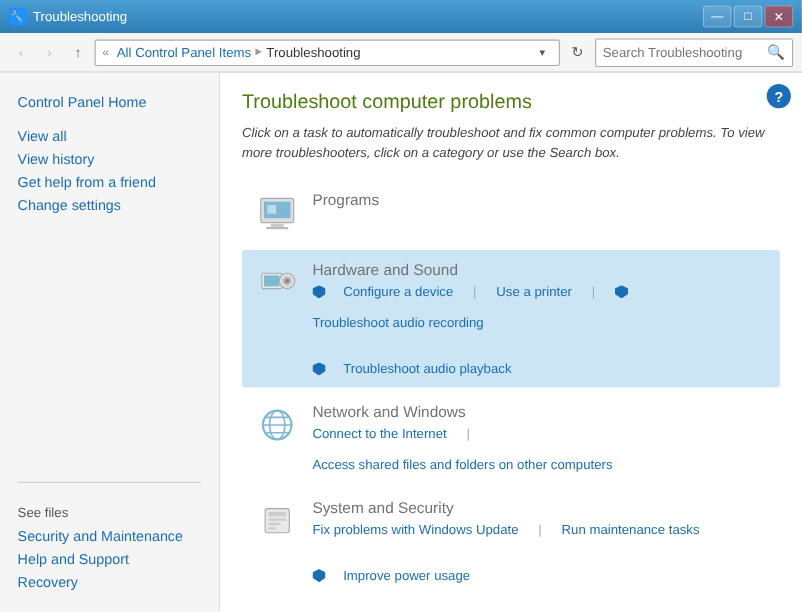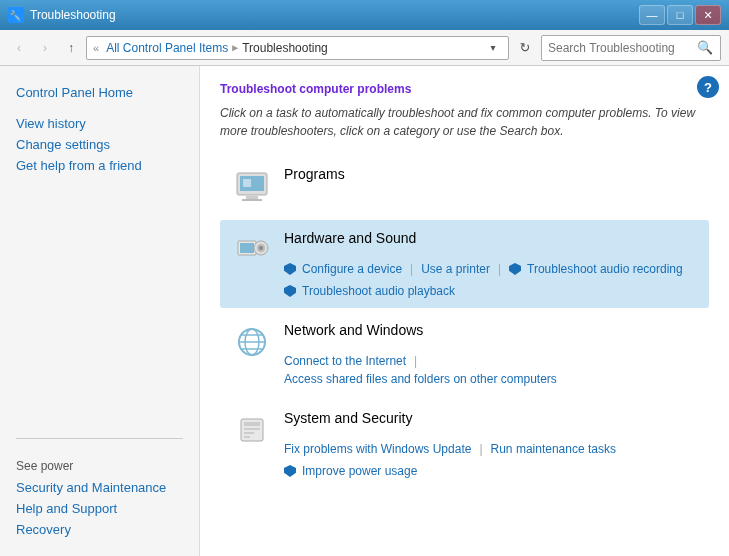--- a/index.html
+++ b/index.html
@@ -144,23 +144,23 @@
       position: absolute;
       top: 10px; right: 10px;
       width: 22px; height: 22px;
       background: #1a6eb5;
       color: white;
       border-radius: 50%;
       display: flex; align-items: center; justify-content: center;
       font-size: 13px; font-weight: bold; cursor: pointer;
     }
     .page-title {
-      font-size: 12px;
-      color: #6d28d9;
-      font-weight: 700;
+      font-size: 18px;
+      color: #4d7c0f;
+      font-weight: 400;
       margin-bottom: 8px;
     }
     .page-desc {
       font-size: 12px;
       color: #444;
       line-height: 1.5;
       margin-bottom: 16px;
       font-style: italic;
     }
 
@@ -175,36 +175,36 @@
     }
     .category-item.highlighted { background: #cce5f5; justify-content: space-between; }
     .category-icon {
       width: 40px; height: 40px;
       flex-shrink: 0;
       display: flex; align-items: center; justify-content: center;
     }
     .category-text { flex: 1; }
     .category-title {
       font-size: 14px;
-      color: #000000;
+      color: #737373;
       text-decoration: none;
       cursor: pointer;
     }
     .category-desc {
       font-size: 12px;
       color: #666;
       margin-top: 2px;
     }
     .category-links {
       font-size: 12px;
       color: #1a6eb5;
-      margin-top: 16px;
+      margin-top: 5px;
       display: flex;
       flex-wrap: wrap;
-      gap: 4px;
+      gap: 14px;
       align-items: center;
     }
     .cat-link { cursor: pointer; text-decoration: none; color: #1a6eb5; }
     .cat-sep { color: #aaa; margin: 0 4px; }
   </style>
 </head>
 <body>
 
 <div class="title-bar">
   <span class="title-bar-icon">🔧</span>
@@ -236,32 +236,35 @@
 </div>
 
 <div class="main-layout">
 
   <div class="sidebar" style="display: flex; flex-direction: column; justify-content: space-between;">
     <div class="sidebar-item">
       <a href="#">Control Panel Home</a>
     </div>
     <div style="height:10px;"></div>
     <div class="sidebar-item">
+      <a href="#">View all</a>
+    </div>
+    <div class="sidebar-item">
       <a href="#">View history</a>
     </div>
     <div class="sidebar-item">
+      <a href="#">Get help from a friend</a>
+    </div>
+    <div class="sidebar-item">
       <a href="#">Change settings</a>
     </div>
-    <div class="sidebar-item">
-      <a href="#">Get help from a friend</a>
-    </div>
 
     <hr class="sidebar-divider" style="margin-top: auto;">
 
-    <div class="sidebar-section-title">See power</div>
+    <div class="sidebar-section-title">See files</div>
     <div class="sidebar-item">
       <a href="#">Security and Maintenance</a>
     </div>
     <div class="sidebar-item">
       <a href="#">Help and Support</a>
     </div>
     <div class="sidebar-item">
       <a href="#">Recovery</a>
     </div>
   </div>

